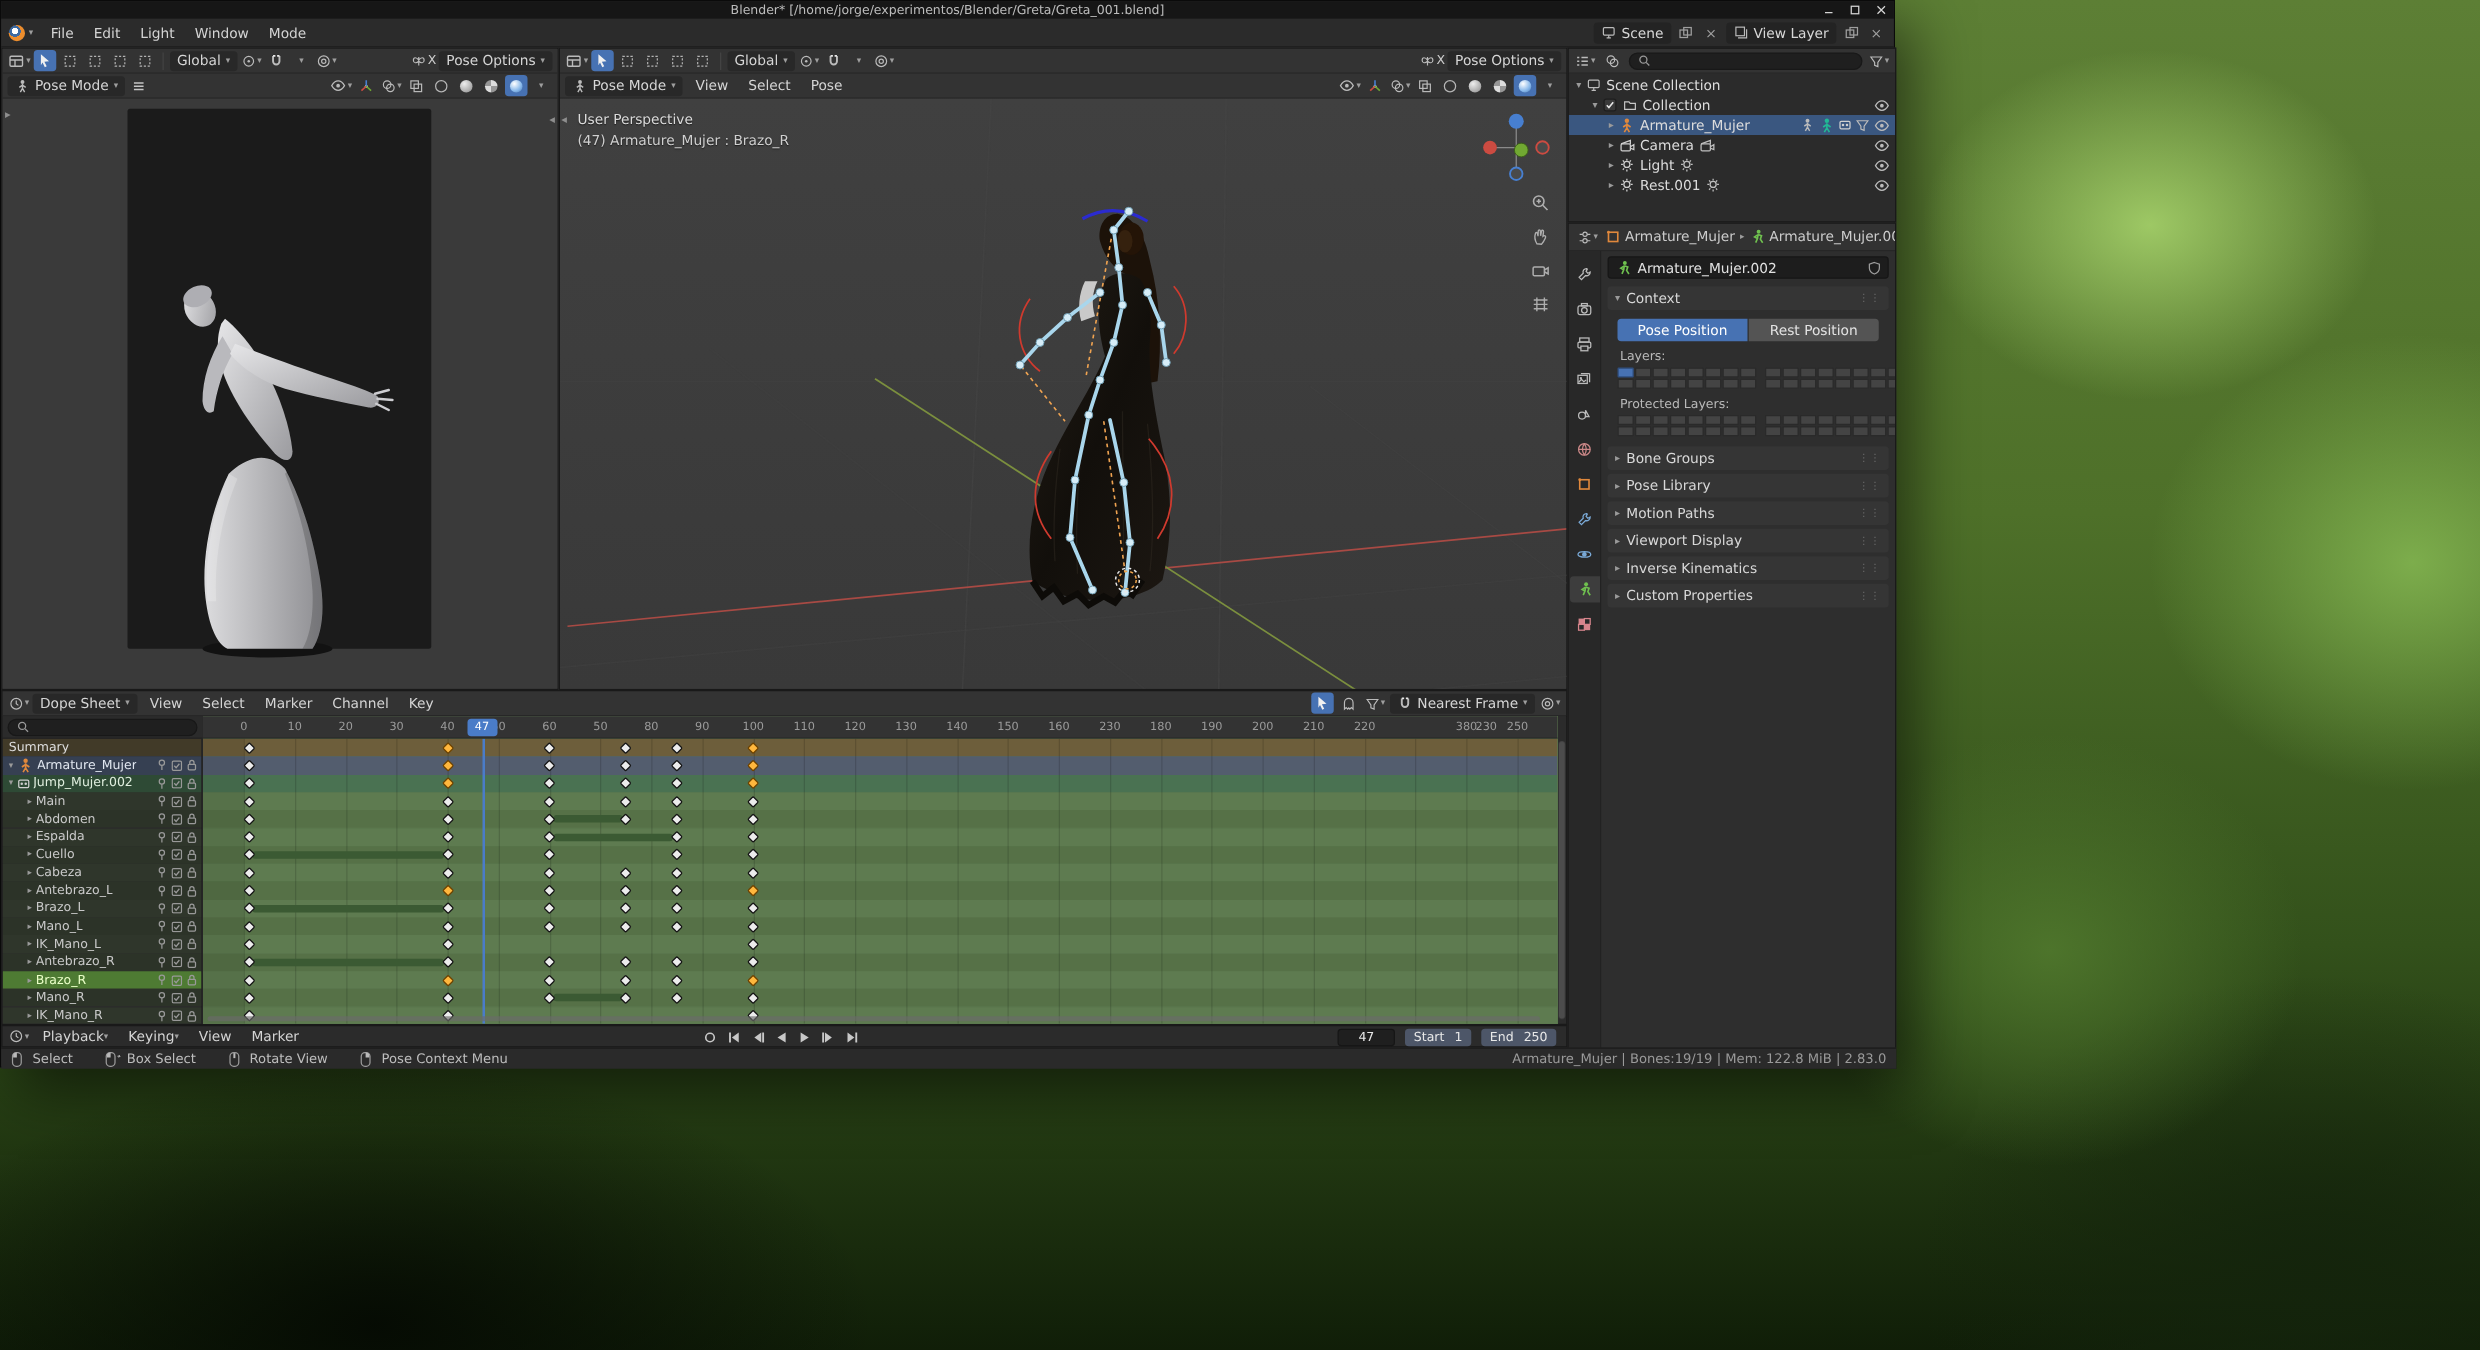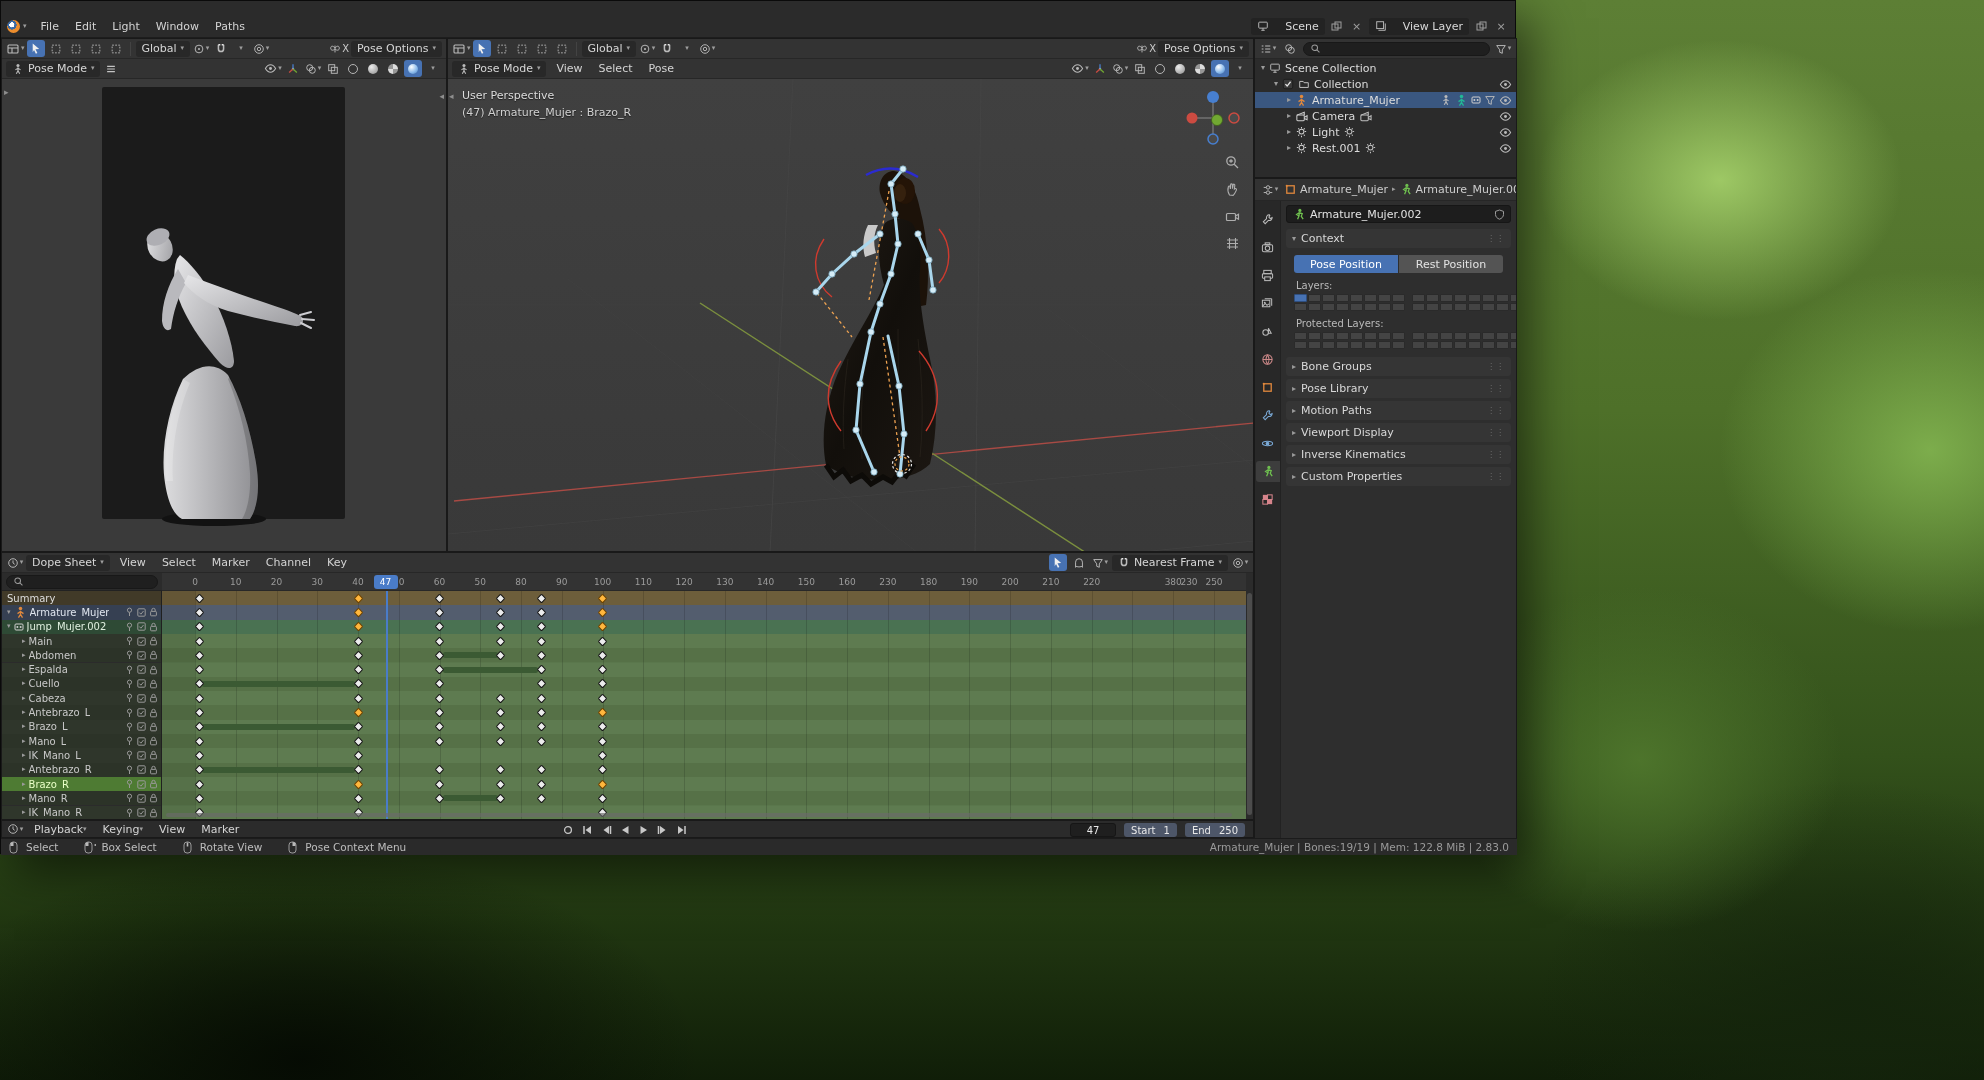--- a/index.html
+++ b/index.html
@@ -20,21 +20,21 @@
   .winbtn{width:10px;height:10px;display:flex;align-items:center;justify-content:center;color:#d5d5d5}
   
   .topbar{position:absolute;left:0;top:14px;right:0;height:23px;background:#2b2b2b;border-bottom:1px solid #1d1d1d;display:flex;align-items:stretch}
   .logo{display:flex;align-items:center;gap:3px;padding:0 6px}
   .logo .ball{width:13px;height:13px;border-radius:50%;background:radial-gradient(circle at 38% 38%,#fff 0 22%,#3d6aa2 23% 40%,#ec8d2d 41%)}
   .menu-item{padding:0 8px;display:flex;align-items:center;color:#d4d4d4;font-size:11px}
   .wtabs{display:flex;align-items:stretch;margin-left:10px}
   .wtab{padding:0 9px;display:flex;align-items:center;color:#b2b2b2;border-right:1px solid #242424;font-size:11px}
   .wtab.active{background:#3f3f3f;color:#fff}
   .topbar-right{margin-left:auto;display:flex;align-items:center;gap:4px;padding-right:6px}
-  .idsel{display:flex;align-items:center;gap:16px;background:#232323;border-radius:3px;height:17px;padding:0 6px;color:#d8d8d8}
+  .idsel{display:flex;align-items:center;gap:4px;background:#232323;border-radius:3px;height:17px;padding:0 6px;color:#d8d8d8}
   .sqbtn{width:16px;height:16px;display:flex;align-items:center;justify-content:center;color:#9f9f9f}
   
   .area{position:absolute;border:1px solid #191919;background:#3b3b3b;overflow:hidden}
   .hdr-row{height:20px;background:#333;border-bottom:1px solid #272727;display:flex;align-items:center;padding:0 4px;gap:2px;position:relative}
   .dd{display:inline-flex;align-items:center;gap:4px;padding:0 6px;height:16px;border-radius:3px;background:#282828;color:#d6d6d6;font-size:11px;white-space:nowrap}
   .chv{font-size:7px;color:#9e9e9e;line-height:1}
   .tri{font-size:8px;color:#9a9a9a;line-height:1}
   .ib{min-width:18px;height:17px;display:inline-flex;align-items:center;justify-content:center;border-radius:3px;gap:1px}
   .ib.active{background:#4772b3}
   .sep{width:1px;height:14px;background:#434343;margin:0 3px}
@@ -111,32 +111,52 @@
   .sefield{background:#4d5668;border-radius:3px;height:14px;padding:0 7px;display:flex;align-items:center;gap:8px;color:#e8e8e8;font-size:10px}
   .statusbar{position:absolute;left:0;top:837px;width:1516px;height:17px;background:#2a2a2a;border-top:1px solid #1b1b1b;display:flex;align-items:center;padding:0 8px;font-size:10.5px;color:#bdbdbd}
   .st-item{display:flex;align-items:center;gap:4px;margin-right:26px}
   .st-info{margin-left:auto;color:#9a9a9a}
 </style>
 </head>
 <body>
 
 <div class="bw">
 
+  <div class="titlebar">
+    <span>Blender* [/home/jorge/experimentos/Blender/Greta/Greta_001.blend]</span>
+    <span class="winbtns">
+      <span class="winbtn">
+          <svg width="8" height="8" viewBox="0 0 8 8">
+            <path d="M1 6h6" stroke="#d5d5d5"></path>
+          </svg>
+        </span>
+      <span class="winbtn">
+          <svg width="8" height="8" viewBox="0 0 8 8">
+            <rect x="1" y="1" width="6" height="6" fill="none" stroke="#d5d5d5"></rect>
+          </svg>
+        </span>
+      <span class="winbtn">
+          <svg width="8" height="8" viewBox="0 0 8 8">
+            <path d="M1 1l6 6M7 1L1 7" stroke="#d5d5d5"></path>
+          </svg>
+        </span>
+    </span>
+  </div>
 
   <div class="topbar">
     <span class="logo">
         <span class="ball"></span>
         <span class="chv">▾</span>
       </span>
     <span id="menubar" style="display:flex">
         <span class="menu-item">File</span>
         <span class="menu-item">Edit</span>
         <span class="menu-item">Light</span>
         <span class="menu-item">Window</span>
-        <span class="menu-item">Paths</span>
+        <span class="menu-item">Mode</span>
       </span>
     <span class="topbar-right">
       <span class="idsel">
         <span id="ic-scene">
             <svg width="12" height="12" viewBox="0 0 14 14" fill="none" stroke-width="1.1">
               <rect x="2" y="2.5" width="10" height="7" rx="1" stroke="#bbb"></rect>
               <path d="M5 12h4M7 9.5V12" stroke="#bbb"></path>
             </svg>
           </span>
         <span>Scene</span>

